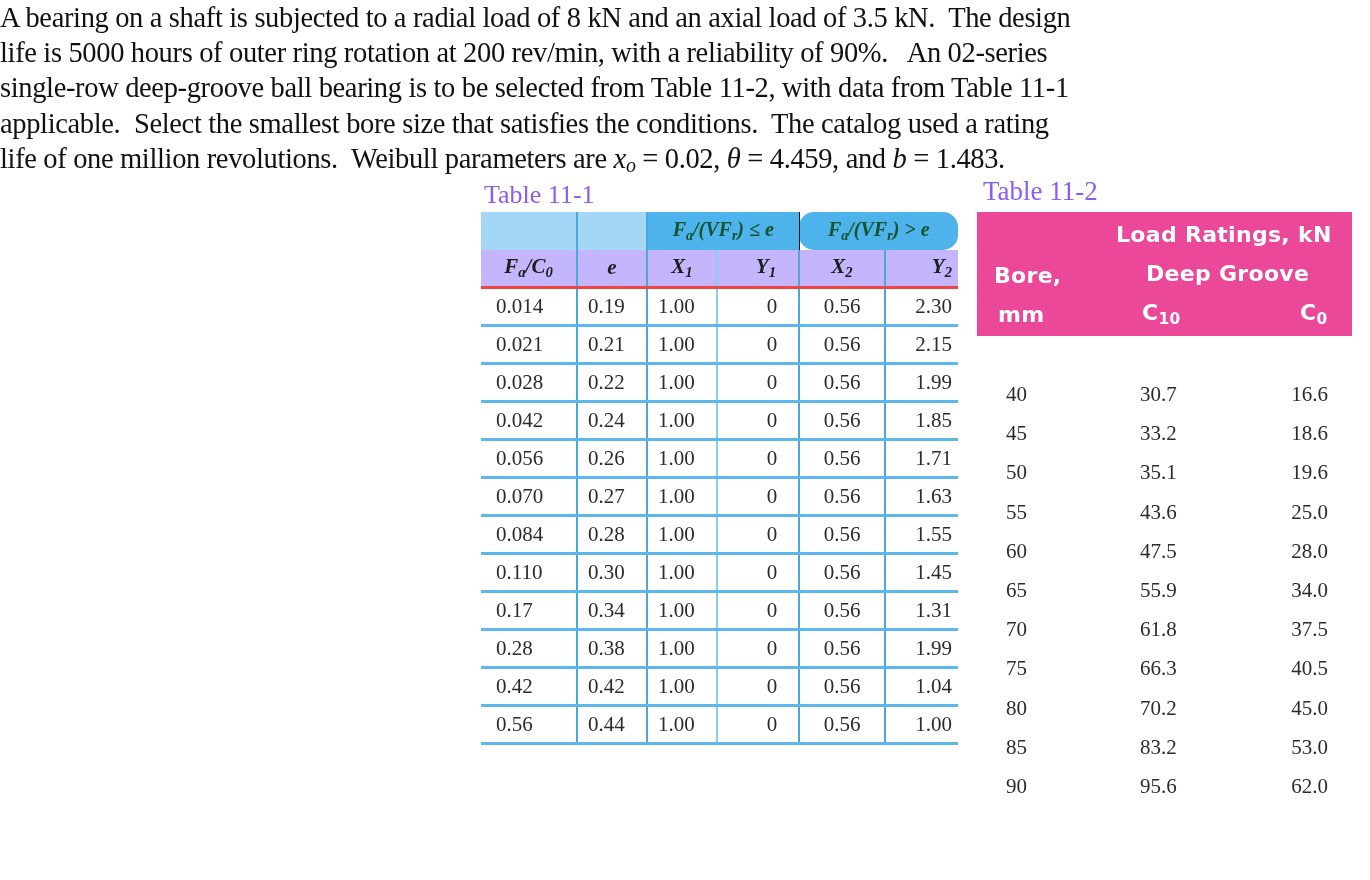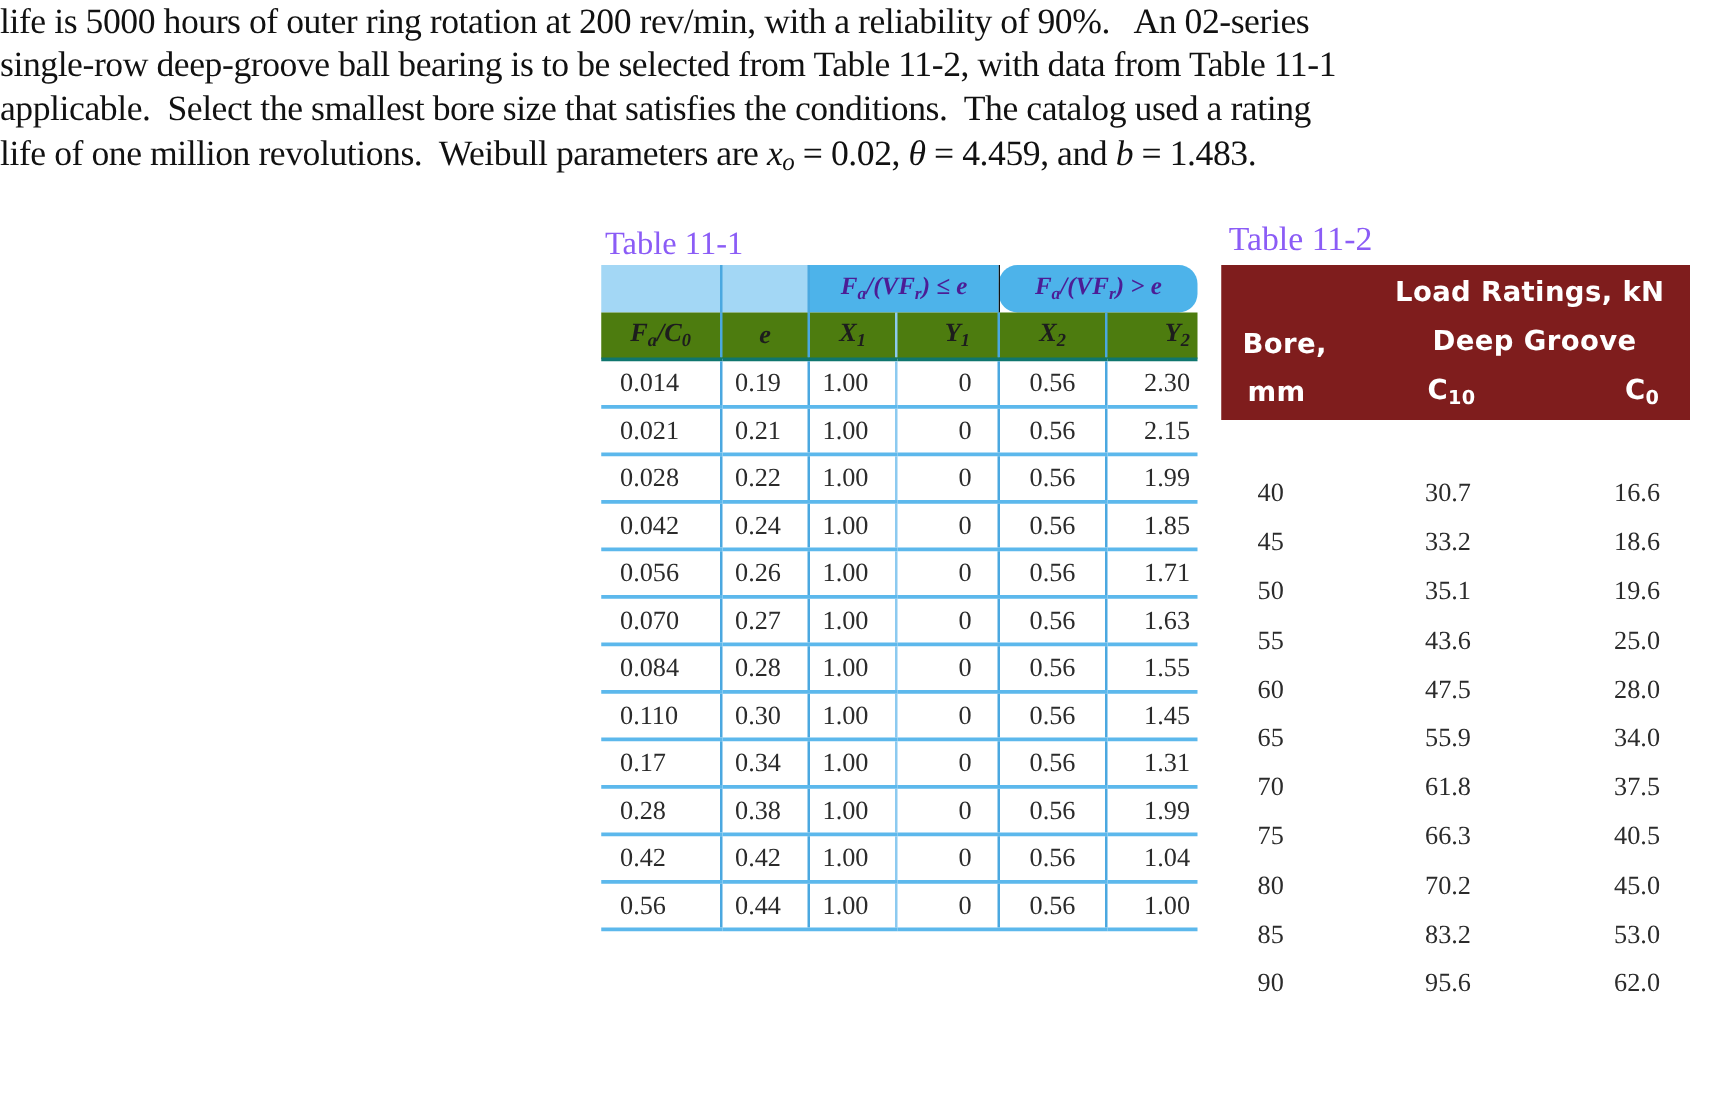--- a/index.html
+++ b/index.html
@@ -8,60 +8,61 @@
   .problem p { margin:0; white-space:pre; }
   .problem i { font-style:italic; }
   .caption { position:absolute; font-size:26px; color:#8b5cf6; }
   #cap1 { left:484px; top:180px; }
   #cap2 { left:983px; top:176px; font-size:27px; }
 
   
   .t1 { position:absolute; left:481px; top:212px; border-collapse:collapse; font-size:21px; }
   .t1 td, .t1 th { padding:0; height:38px; border-bottom:3px solid #5cb8ec; }
   .t1 th { font-weight:bold; font-style:italic; color:#1d1d1d; }
-  .t1 .hdr-top th { background:#4db3ea; color:#4c1d95; height:38px; border-bottom:none; font-size:20px; }
+  .t1 .hdr-top th { background:#4db3ea; color:#14532d; height:38px; border-bottom:none; font-size:20px; }
   .t1 .hdr-top th.blank { background:#a3d7f5; }
-  .t1 .hdr-bot th { background:#4d7c0f; height:37px; border-bottom:3px solid #0f766e; font-size:21px; }
+  .t1 .hdr-bot th { background:#c4b5fd; height:37px; border-bottom:3px solid #ef4444; font-size:21px; }
   .t1 td { color:#2b2b2b; }
   .t1 .c0 { width:96px; text-align:left; padding-left:15px; box-sizing:border-box; }
   .t1 .c1 { width:70px; text-align:left; padding-left:10px; box-sizing:border-box; }
   .t1 .c2 { width:70px; text-align:left; padding-left:10px; box-sizing:border-box; }
   .t1 .c3 { width:82px; text-align:center; padding-left:28px; box-sizing:border-box; }
   .t1 .c4 { width:86px; text-align:center; box-sizing:border-box; }
   .t1 .c5 { width:73px; text-align:right; padding-right:6px; box-sizing:border-box; }
   .t1 .vl { border-left:2px solid #4aa8e0; }
   .t1 .vl-light { border-left:2px solid #8ccaf0; }
   .t1 .vl-dark { border-left:1.5px solid #111;border-radius:15px; }
   .t1 th.c0 { text-align:center; padding-left:0; }
   .t1 th.c1 { text-align:center; padding-left:0; }
   .t1 th.c2 { text-align:center; padding-left:0; }
   .t1 th.c3 { text-align:right; padding-right:22px; }
   .t1 th.c5 { text-align:right; padding-right:6px;margin-left:35px; }
   sub { font-size:70%; vertical-align:-4px; }
 
   
-  .t2hdr { position:absolute; left:977px; top:212px; width:375px; height:124px; background:#7f1d1d; color:#ffffff; font-family:"DejaVu Sans", sans-serif; font-weight:bold; }
+  .t2hdr { position:absolute; left:977px; top:212px; width:375px; height:124px; background:#ec4899; color:#ffffff; font-family:"DejaVu Sans", sans-serif; font-weight:bold; }
   .t2hdr span { position:absolute; font-size:22px; letter-spacing:0.3px; }
   #h-load { left:139px; top:10px; }
   #h-deep { left:169px; top:49px; }
   #h-bore { left:17px; top:51px; }
   #h-mm { left:21px; top:90px; }
   #h-c10 { left:165px; top:88px; }
   #h-co { left:323px; top:88px; }
   .t2body { position:absolute; left:977px; top:340px; width:375px; font-size:21px; color:#2b2b2b; }
   .t2row { position:relative; height:39.2px; }
   .t2row span { position:absolute; top:6px;margin-top:36px; }
   .t2row .bore { left:29px; }
   .t2row .c10 { left:163px; }
   .t2row .co { right:24px; }
 </style>
 </head>
 <body>
 
 <div class="problem">
+  <p>A bearing on a shaft is subjected to a radial load of 8 kN and an axial load of 3.5 kN.  The design</p>
   <p>life is 5000 hours of outer ring rotation at 200 rev/min, with a reliability of 90%.   An 02-series</p>
   <p>single-row deep-groove ball bearing is to be selected from Table 11-2, with data from Table 11-1</p>
   <p>applicable.  Select the smallest bore size that satisfies the conditions.  The catalog used a rating</p>
   <p><span>life of one million revolutions.  Weibull parameters are </span><i>x</i><i><sub>o</sub></i><span> = 0.02, </span><i>θ</i><span> = 4.459, and </span><i>b</i><span> = 1.483.</span></p>
 </div>
 
 <div class="caption" id="cap1">Table 11-1</div>
 <div class="caption" id="cap2">Table 11-2</div>
 
 <table class="t1">

